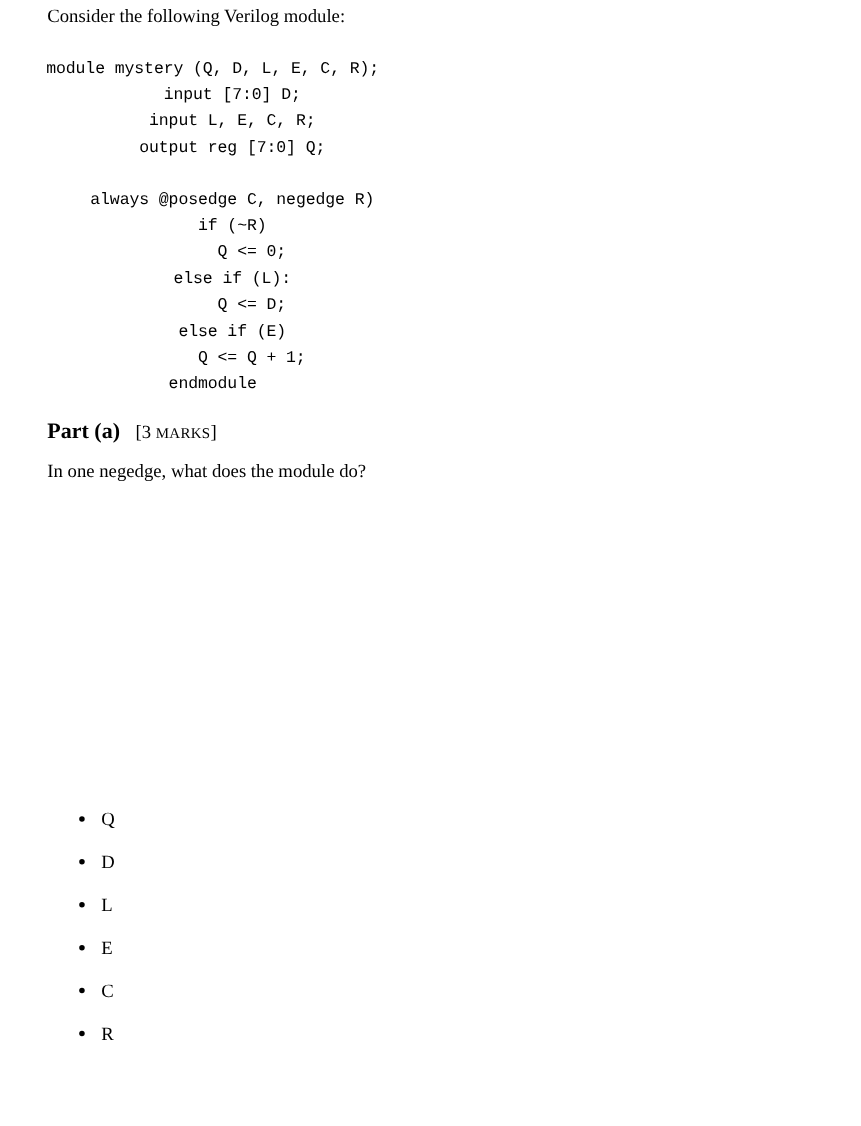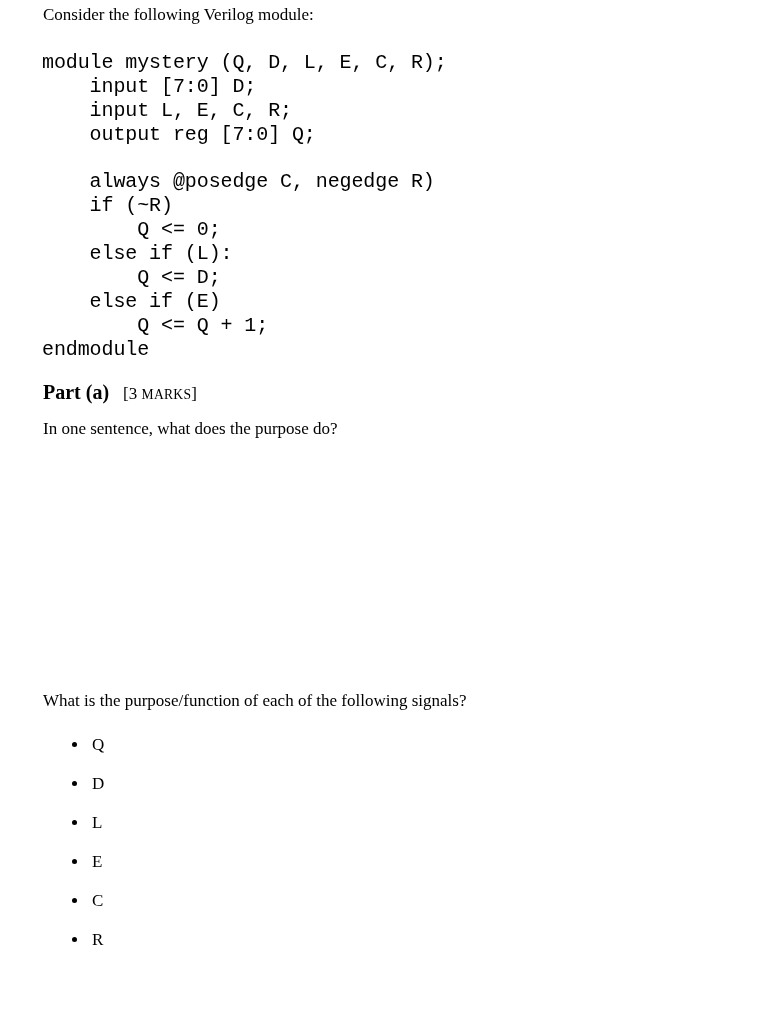--- a/index.html
+++ b/index.html
@@ -39,24 +39,25 @@
   #intro-line   { top: 5px; }
   #part-a-body  { top: 419px; }
   #part-b-body  { top: 691px; }
 
   
   .code-block {
     position: absolute;
     left: 42px;
     top: 51px;
     font-family: "Liberation Mono", "DejaVu Sans Mono", monospace;
-    font-size: 20px;
+    font-size: 15px;
     line-height: 24px;
     white-space: pre;
     letter-spacing: -0.1px;
+    text-align: center;
   }
   .code-line {
     display: block;
     height: 24px;
     white-space: pre;
   }
   .code-line.blank { height: 23px; }
 
   
   .part-heading {
@@ -120,24 +121,23 @@
 <div class="page">
 
   <div class="prose" id="intro-line">Consider the following Verilog module:</div>
 
   <div class="code-block" id="code-listing"><span class="code-line">module mystery (Q, D, L, E, C, R);</span><span class="code-line">    input [7:0] D;</span><span class="code-line">    input L, E, C, R;</span><span class="code-line">    output reg [7:0] Q;</span><span class="code-line blank"></span><span class="code-line">    always @posedge C, negedge R)</span><span class="code-line">    if (~R)</span><span class="code-line">        Q &lt;= 0;</span><span class="code-line">    else if (L):</span><span class="code-line">        Q &lt;= D;</span><span class="code-line">    else if (E)</span><span class="code-line">        Q &lt;= Q + 1;</span><span class="code-line">endmodule</span></div>
 
   <div class="part-heading" id="part-a-heading">
     <span class="part-title">Part (a)</span><span class="marks"><span>[</span><span>3</span> <span class="smallcaps">marks</span><span>]</span></span>
   </div>
 
-  <div class="prose" id="part-a-body">In one sentence, what does the purpose do?</div>
+  <div class="prose" id="part-a-body">In one negedge, what does the module do?</div>
 
 
-  <div class="prose" id="part-b-body">What is the purpose/function of each of the following signals?</div>
 
   <ul class="signal-list" id="signal-list">
       <li class="signal-item"><span class="bullet"></span><span>Q</span></li>
       <li class="signal-item"><span class="bullet"></span><span>D</span></li>
       <li class="signal-item"><span class="bullet"></span><span>L</span></li>
       <li class="signal-item"><span class="bullet"></span><span>E</span></li>
       <li class="signal-item"><span class="bullet"></span><span>C</span></li>
       <li class="signal-item"><span class="bullet"></span><span>R</span></li>
     </ul>
 

